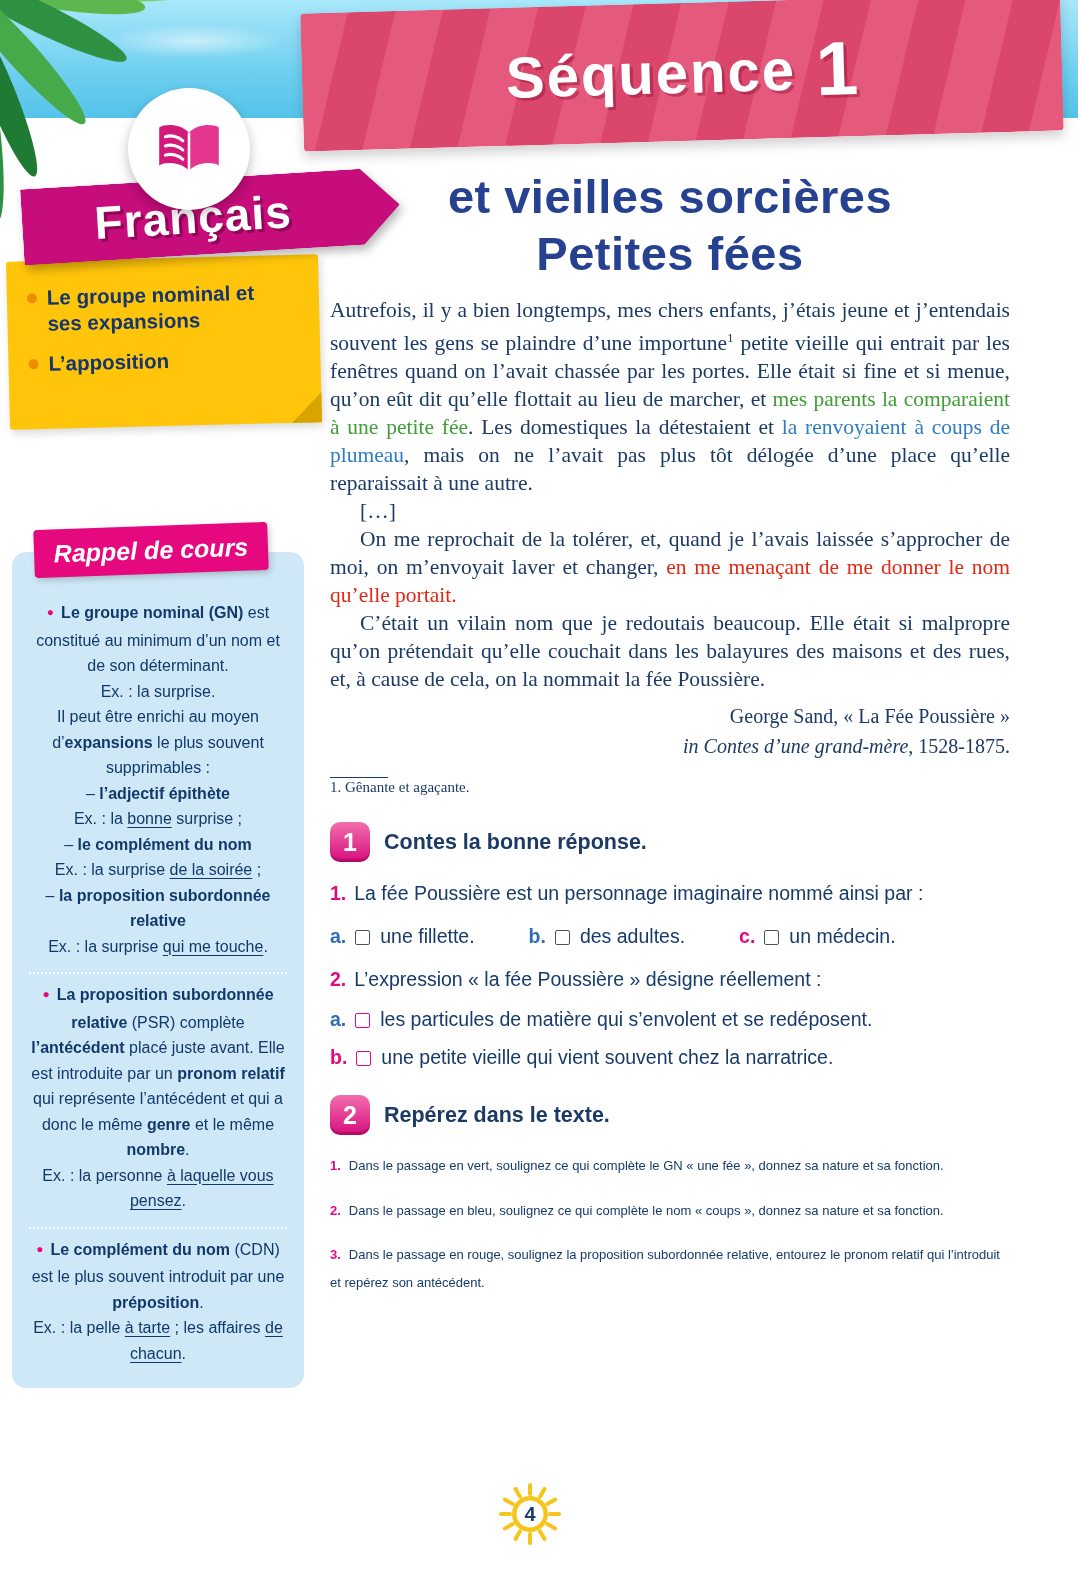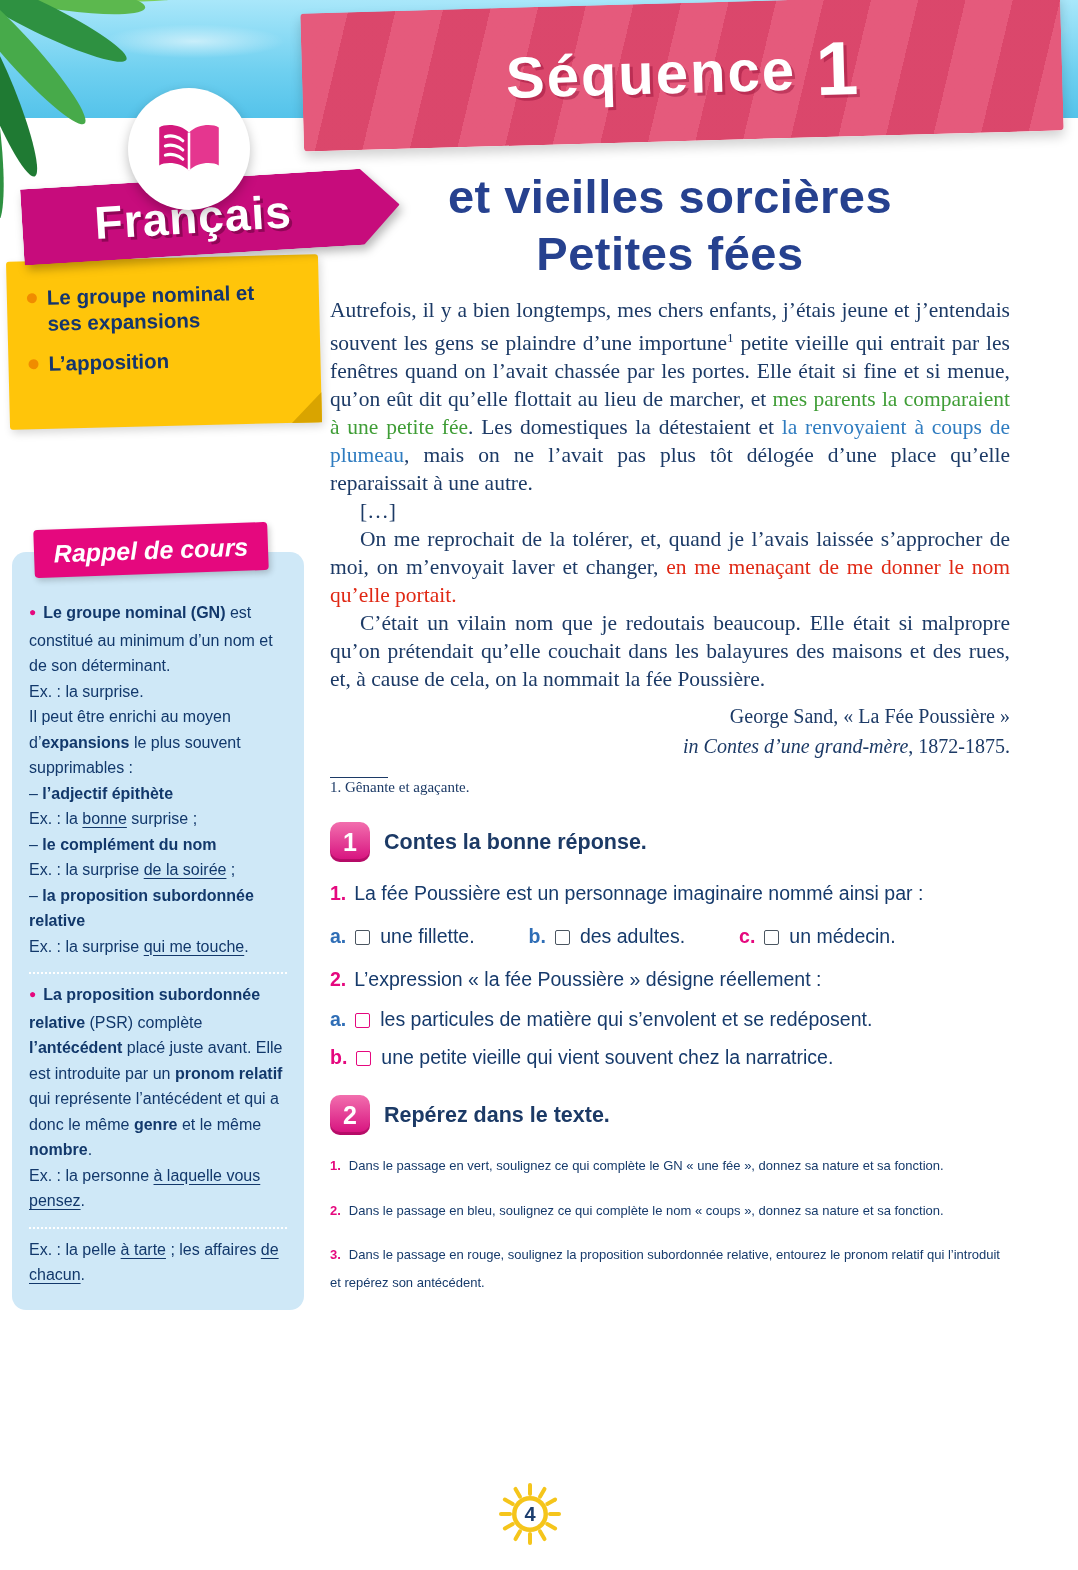--- a/index.html
+++ b/index.html
@@ -54,21 +54,21 @@
   .topic-dot{flex:0 0 auto;width:10px;height:10px;border-radius:50%;background:#f08c00;margin-top:8px;}
 
   
   .rappel-banner{position:absolute;left:34px;top:526px;width:234px;height:48px;background:var(--pink);
     transform:rotate(-2deg);border-radius:4px;display:flex;align-items:center;justify-content:center;
     color:#fff;font-size:25px;font-weight:bold;font-style:italic;z-index:3;
     box-shadow:2px 3px 6px rgba(0,0,0,.2);}
   .rappel-box{position:absolute;left:12px;top:552px;width:292px;background:var(--sidebar-blue);
     border-radius:14px;padding:40px 17px 18px;box-sizing:border-box;color:#12386b;
     font-size:16px;line-height:25.5px;z-index:2;}
-  .rappel-block{padding:8px 0 13px;border-bottom:2px dotted #ffffff;}
+  .rappel-block{padding:8px 0 13px;border-bottom:2px dotted #ffffff;text-align:center;}
   .rappel-block:last-child{border-bottom:none;padding-bottom:4px;}
   .bullet-line::before{content:"●";color:var(--pink);font-size:12px;margin-right:7px;
     position:relative;top:-2px;}
 
   
   .main-col{position:absolute;left:330px;top:168px;width:680px;}
   .main-title{text-align:center;color:var(--title-blue);font-weight:bold;font-size:47px;
     line-height:57px;letter-spacing:.5px;margin-bottom:14px;}
 
   .passage p{margin:0;text-align:justify;font-size:21.5px;line-height:28px;color:var(--navy);
@@ -172,41 +172,42 @@
       <div class="line"><span>– </span><span class="sb">le complément du nom</span></div>
       <div class="line"><span>Ex. : la surprise </span><span class="su">de la soirée</span><span> ;</span></div>
       <div class="line"><span>– </span><span class="sb">la proposition subordonnée relative</span></div>
       <div class="line"><span>Ex. : la surprise </span><span class="su">qui me touche</span><span>.</span></div>
     </div>
     <div class="rappel-block">
       <div class="line bullet-line"><span class="sb">La proposition subordonnée relative</span><span> (PSR) complète </span><span class="sb">l’antécédent</span><span> placé juste avant. Elle est introduite par un </span><span class="sb">pronom relatif</span><span> qui représente l’antécédent et qui a donc le même </span><span class="sb">genre</span><span> et le même </span><span class="sb">nombre</span><span>.</span></div>
       <div class="line"><span>Ex. : la personne </span><span class="su">à laquelle vous pensez</span><span>.</span></div>
     </div>
     <div class="rappel-block">
+      <div class="line bullet-line"><span class="sb">Le complément du nom</span><span> (CDN) est le plus souvent introduit par une </span><span class="sb">préposition</span><span>.</span></div>
       <div class="line"><span>Ex. : la pelle </span><span class="su">à tarte</span><span> ; les affaires </span><span class="su">de chacun</span><span>.</span></div>
     </div>
   </div>
 
   <div class="main-col">
 
     <div class="main-title">
       <div>et vieilles sorcières</div>
       <div>Petites fées</div>
     </div>
 
     <div class="passage">
       <p><span>Autrefois, il y a bien longtemps, mes chers enfants, j’étais jeune et j’entendais souvent les gens se plaindre d’une importune</span><sup>1</sup><span> petite vieille qui entrait par les fenêtres quand on l’avait chassée par les portes. Elle était si fine et si menue, qu’on eût dit qu’elle flottait au lieu de marcher, et </span><span class="c-green">mes parents la comparaient à une petite fée</span><span>. Les domestiques la détestaient et </span><span class="c-blue">la renvoyaient à coups de plumeau</span><span>, mais on ne l’avait pas plus tôt délogée d’une place qu’elle reparaissait à une autre.</span></p>
       <p class="indent"><span>[…]</span></p>
       <p class="indent"><span>On me reprochait de la tolérer, et, quand je l’avais laissée s’approcher de moi, on m’envoyait laver et changer, </span><span class="c-red">en me menaçant de me donner le nom qu’elle portait.</span></p>
       <p class="indent"><span>C’était un vilain nom que je redoutais beaucoup. Elle était si malpropre qu’on prétendait qu’elle couchait dans les balayures des maisons et des rues, et, à cause de cela, on la nommait la fée Poussière.</span></p>
     </div>
 
     <div class="attribution">
       <div><span>George Sand, « La Fée Poussière »</span></div>
-      <div><span class="si">in </span><span class="si">Contes d’une grand-mère</span><span>, 1872-1875.</span></div>
+      <div><span class="si">in </span><span class="si">Contes d’une grand-mère</span><span>, 1528-1875.</span></div>
     </div>
 
     <div class="foot-rule"></div>
     <div class="footnote">1. Gênante et agaçante.</div>
 
     <div class="ex-header">
       <div class="ex-badge">1</div>
       <div class="ex-title">Contes la bonne réponse.</div>
     </div>
 

